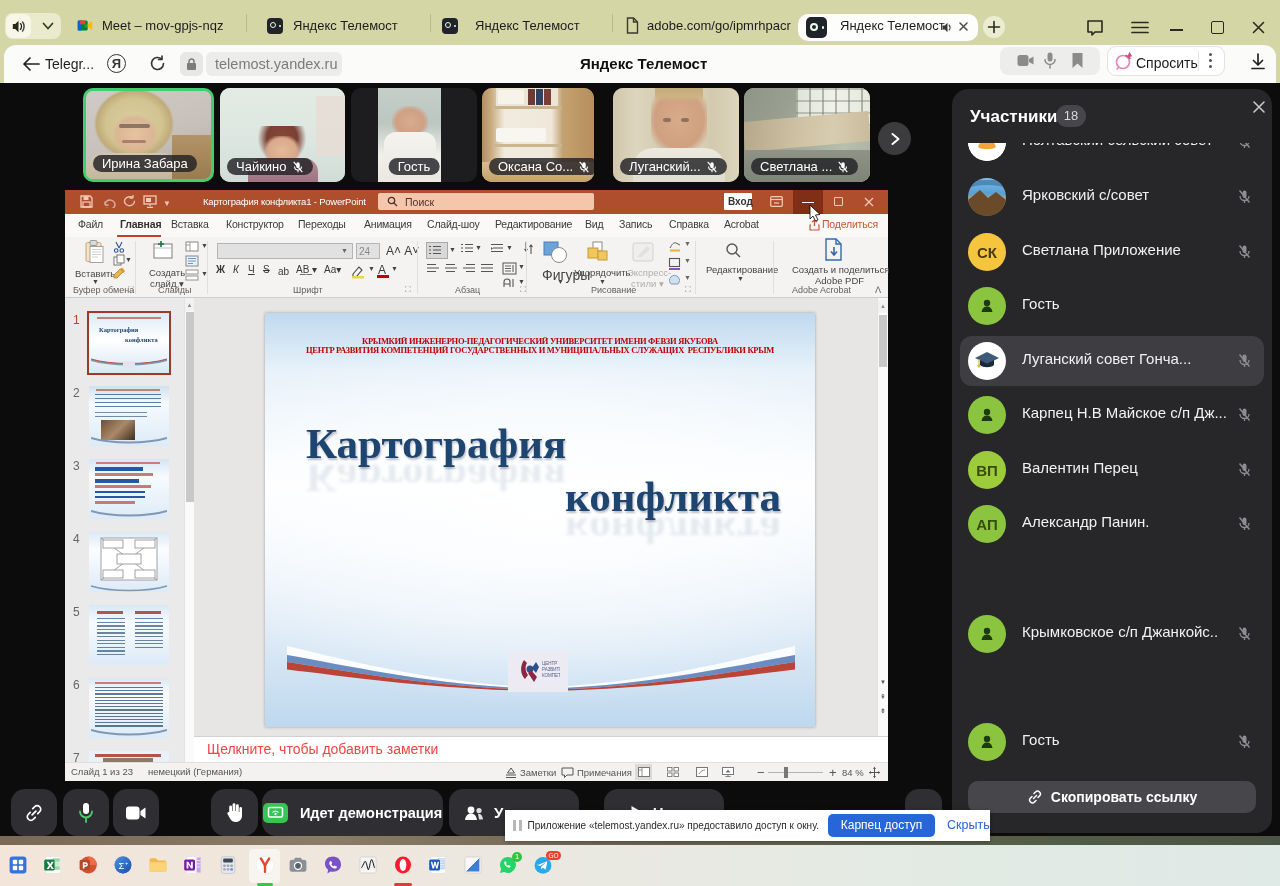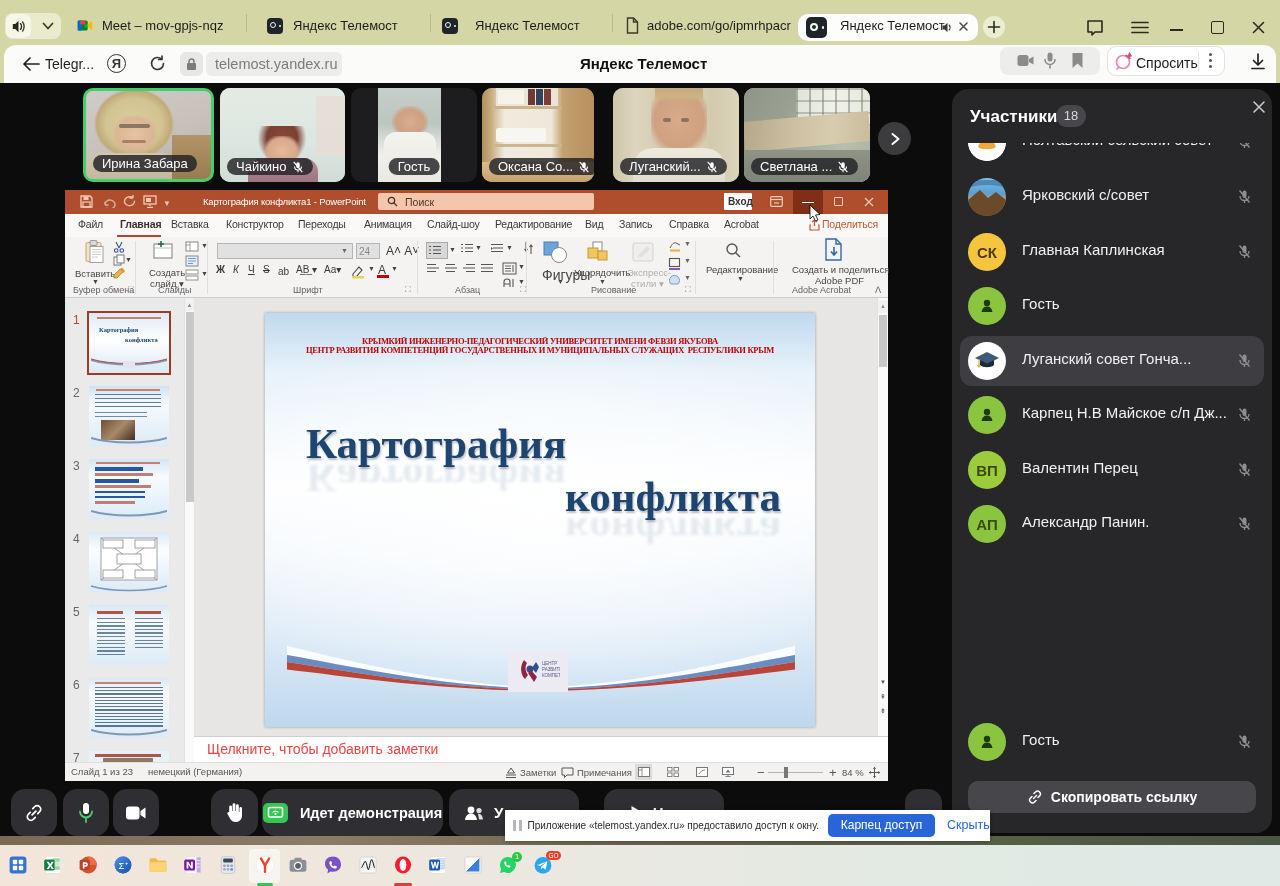--- a/index.html
+++ b/index.html
@@ -707,21 +707,21 @@
           </div>
           <div class="pname">Ярковский с/совет</div>
           <div class="pmic"><svg width="15" height="15" viewBox="0 0 15 15">
               <rect x="5.5" y="1.5" width="4" height="7.5" rx="2" fill="#8d8d92"></rect>
               <path d="M3 7a4.5 4.5 0 0 0 9 0M7.5 11.5V14" stroke="#8d8d92" stroke-width="1.3" fill="none"></path>
               <path d="M2.5 1.5l10 12" stroke="#8d8d92" stroke-width="1.4"></path>
             </svg></div>
         </div>
       <div class="prow" style="top:84px;">
           <div class="pav" style="background:#f5c63d;color:#4a3a10;">СК</div>
-          <div class="pname">Главная Каплинская</div>
+          <div class="pname">Светлана Приложение</div>
           <div class="pmic"><svg width="15" height="15" viewBox="0 0 15 15">
               <rect x="5.5" y="1.5" width="4" height="7.5" rx="2" fill="#8d8d92"></rect>
               <path d="M3 7a4.5 4.5 0 0 0 9 0M7.5 11.5V14" stroke="#8d8d92" stroke-width="1.3" fill="none"></path>
               <path d="M2.5 1.5l10 12" stroke="#8d8d92" stroke-width="1.4"></path>
             </svg></div>
         </div>
       <div class="prow" style="top:138px;">
           <div class="pav" style="background:#8bc53f;">
             <svg width="20" height="20" viewBox="0 0 20 20">
               <circle cx="10" cy="7" r="3.2" fill="#1d3a10"></circle>
@@ -771,20 +771,34 @@
         </div>
       <div class="prow" style="top:356px;">
           <div class="pav" style="background:#8bc53f;color:#3a4a10;">АП</div>
           <div class="pname">Александр Панин.</div>
           <div class="pmic"><svg width="15" height="15" viewBox="0 0 15 15">
               <rect x="5.5" y="1.5" width="4" height="7.5" rx="2" fill="#8d8d92"></rect>
               <path d="M3 7a4.5 4.5 0 0 0 9 0M7.5 11.5V14" stroke="#8d8d92" stroke-width="1.3" fill="none"></path>
               <path d="M2.5 1.5l10 12" stroke="#8d8d92" stroke-width="1.4"></path>
             </svg></div>
         </div>
+      <div class="prow" style="top:466px;">
+          <div class="pav" style="background:#8bc53f;">
+            <svg width="20" height="20" viewBox="0 0 20 20">
+              <circle cx="10" cy="7" r="3.2" fill="#1d3a10"></circle>
+              <path d="M4.5 16c.5-3.5 2.5-5.5 5.5-5.5s5 2 5.5 5.5z" fill="#1d3a10"></path>
+            </svg>
+          </div>
+          <div class="pname">Крымковское с/п Джанкойс..</div>
+          <div class="pmic"><svg width="15" height="15" viewBox="0 0 15 15">
+              <rect x="5.5" y="1.5" width="4" height="7.5" rx="2" fill="#8d8d92"></rect>
+              <path d="M3 7a4.5 4.5 0 0 0 9 0M7.5 11.5V14" stroke="#8d8d92" stroke-width="1.3" fill="none"></path>
+              <path d="M2.5 1.5l10 12" stroke="#8d8d92" stroke-width="1.4"></path>
+            </svg></div>
+        </div>
       <div class="prow" style="top:574px;">
           <div class="pav" style="background:#8bc53f;">
             <svg width="20" height="20" viewBox="0 0 20 20">
               <circle cx="10" cy="7" r="3.2" fill="#1d3a10"></circle>
               <path d="M4.5 16c.5-3.5 2.5-5.5 5.5-5.5s5 2 5.5 5.5z" fill="#1d3a10"></path>
             </svg>
           </div>
           <div class="pname">Гость</div>
           <div class="pmic"><svg width="15" height="15" viewBox="0 0 15 15">
               <rect x="5.5" y="1.5" width="4" height="7.5" rx="2" fill="#8d8d92"></rect>

